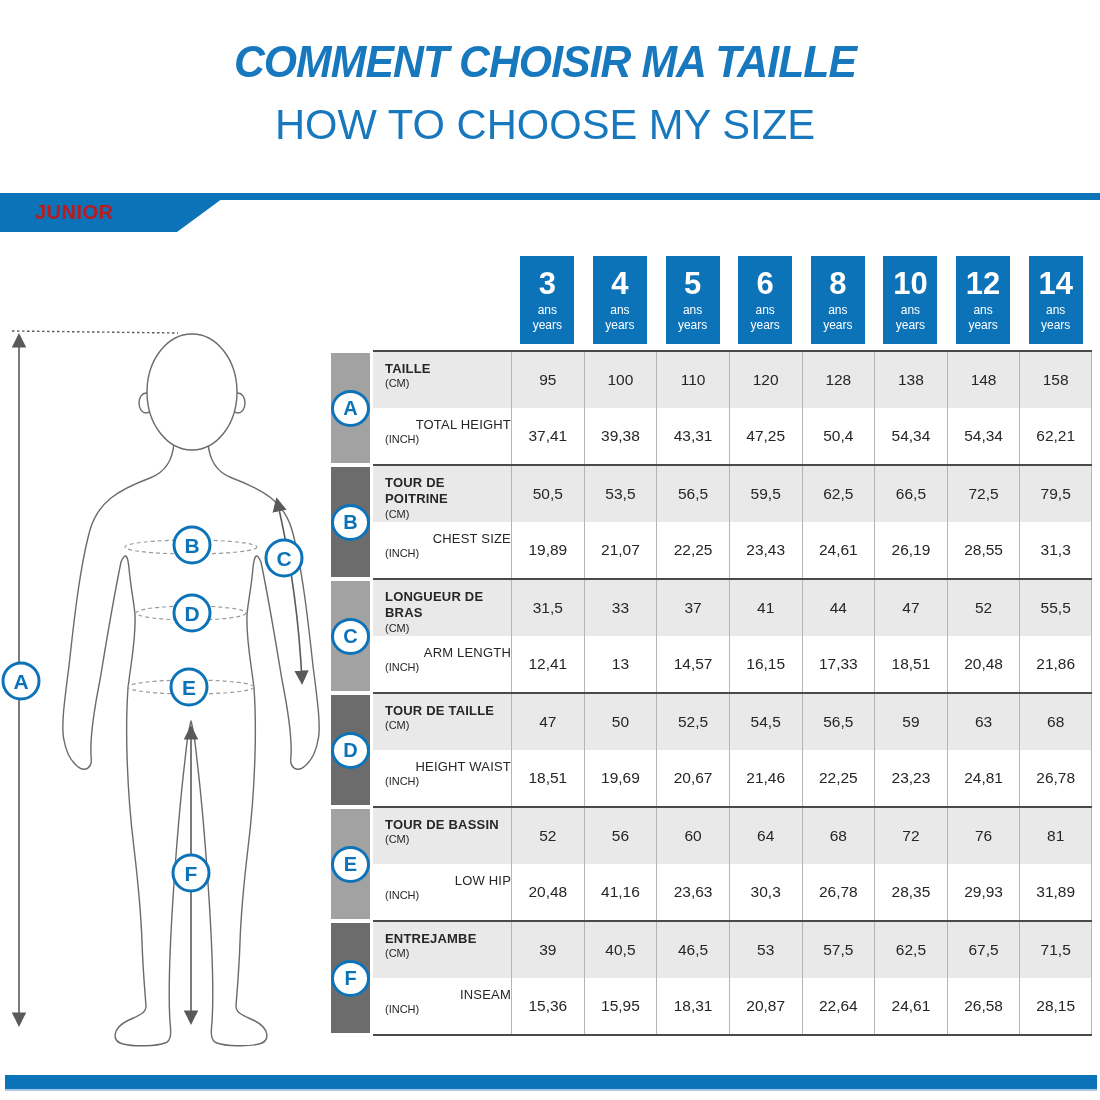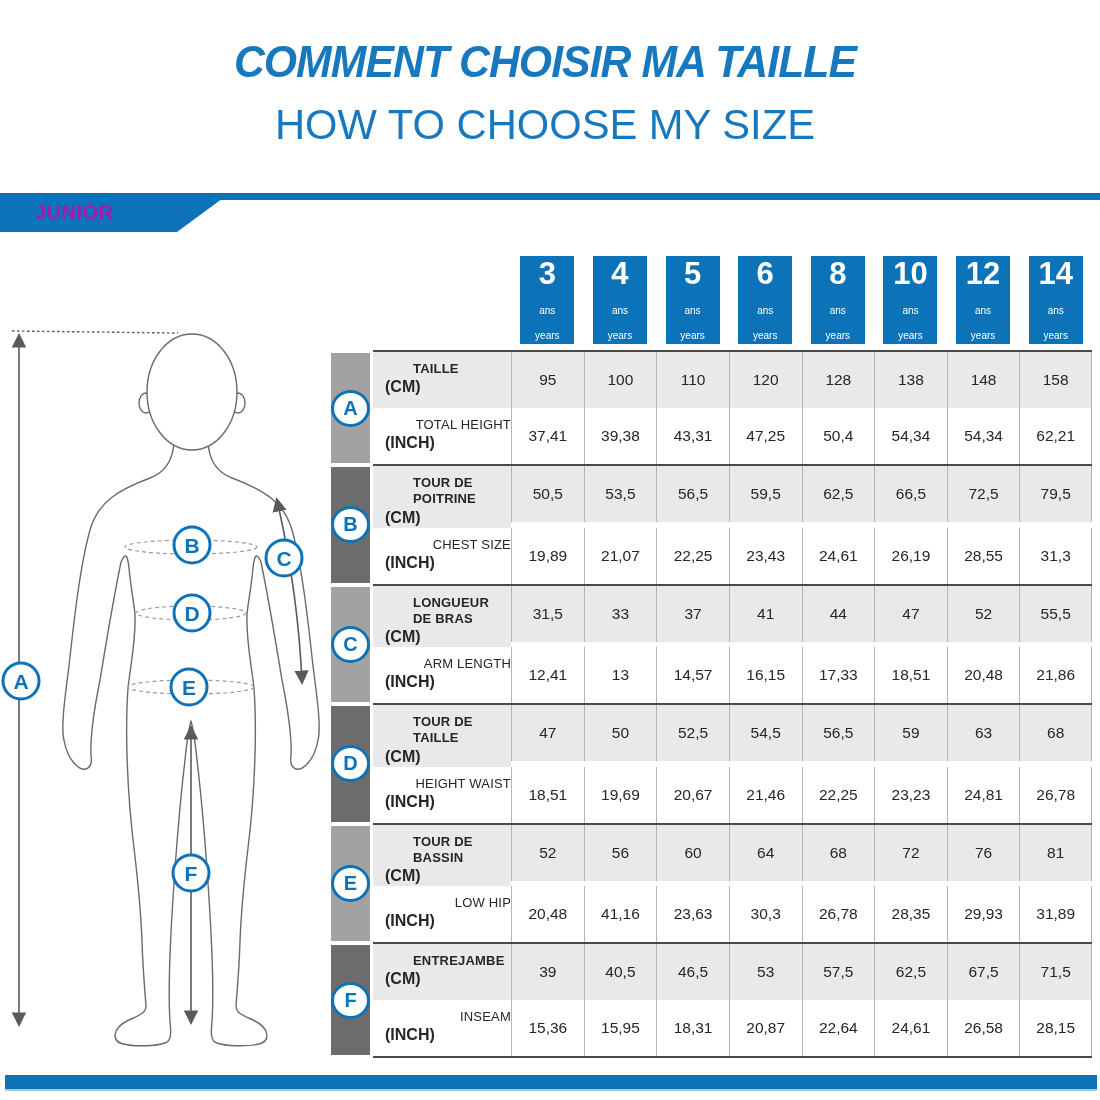--- a/index.html
+++ b/index.html
@@ -10,47 +10,47 @@
   .title-fr{position:absolute;top:36px;left:0;width:1090px;text-align:center;
     font-size:45px;font-weight:bold;font-style:italic;color:#1878be;
     letter-spacing:-1px;transform:scaleX(.95);transform-origin:center;}
   .title-en{position:absolute;top:100px;left:0;width:1090px;text-align:center;
     font-size:43px;font-weight:normal;color:#1878be;transform:scaleX(.97);transform-origin:center;}
 
   
   .banner-strip{position:absolute;left:0;top:193px;width:1100px;height:7px;background:#0d73b9;}
   .banner-block{position:absolute;left:0;top:193px;width:240px;height:39px;background:#0d73b9;
     clip-path:polygon(0 0,230px 0,177px 100%,0 100%);}
-  .banner-label{position:absolute;left:35px;top:201px;color:#a21caf;font-size:20px;font-weight:bold;
+  .banner-label{position:absolute;left:35px;top:201px;color:#b91c1c;font-size:20px;font-weight:bold;
     letter-spacing:.5px;}
 
   
   .diagram{position:absolute;left:0;top:300px;width:330px;height:760px;}
 
   
   .size-table{position:absolute;left:331px;top:256px;width:761px;}
   .tgrid{display:grid;grid-template-columns:42px 138px repeat(8,1fr);}
   .hdr-row{margin-bottom:6px;}
   .age-cell{display:flex;align-items:flex-start;justify-content:center;}
   .age-box{width:54px;height:88px;background:#0d73b9;color:#fff;text-align:center;
     display:flex;flex-direction:column;justify-content:center;line-height:1.05;}
   .age-num{font-size:31px;font-weight:bold;}
-  .age-unit{font-size:10px;margin-top:15px;}
+  .age-unit{font-size:12px;margin-top:3px;}
   .group{border-top:2px solid #4a4a4a;}
   .group:last-child{border-bottom:2px solid #4a4a4a;}
   .letter-cell{grid-row:span 2;display:flex;align-items:center;justify-content:center;
     border-right:3px solid #fff;border-top:3px solid #fff;border-bottom:3px solid #fff;margin-top:-2px;margin-bottom:-2px;}
   .letter-light{background:#a2a2a2;}
   .letter-dark{background:#6c6c6c;}
   .letter-badge{width:34px;height:31px;background:#fff;border:3px solid #0d73b9;border-radius:50%;
     color:#0d73b9;font-weight:bold;font-size:20px;display:flex;align-items:center;justify-content:center;}
   .lbl-cell{padding:9px 0 0 12px;line-height:1.25;}
-  .lbl-main{font-size:13px;font-weight:bold;letter-spacing:.2px;margin-left:28px;}
+  .lbl-main{font-size:13px;font-weight:bold;letter-spacing:.2px;}
   .lbl-main.en{font-weight:normal;text-align:right;}
-  .lbl-unit{font-size:16px;font-weight:bold;}
+  .lbl-unit{font-size:11px;}
   .val-cell{display:flex;align-items:center;justify-content:center;font-size:15.5px;
     border-left:1px solid #b5b5b5;height:56px;}
   .val-cell.last{border-right:1px solid #b5b5b5;text-align:center;}
   .row-cm{background:#e9e9e9;}
 
   
   .footer-bar{position:absolute;left:5px;top:1075px;width:1092px;height:14px;background:#0d73b9;
     border-bottom:2px solid #abc8e0;}
 </style>
 </head>

